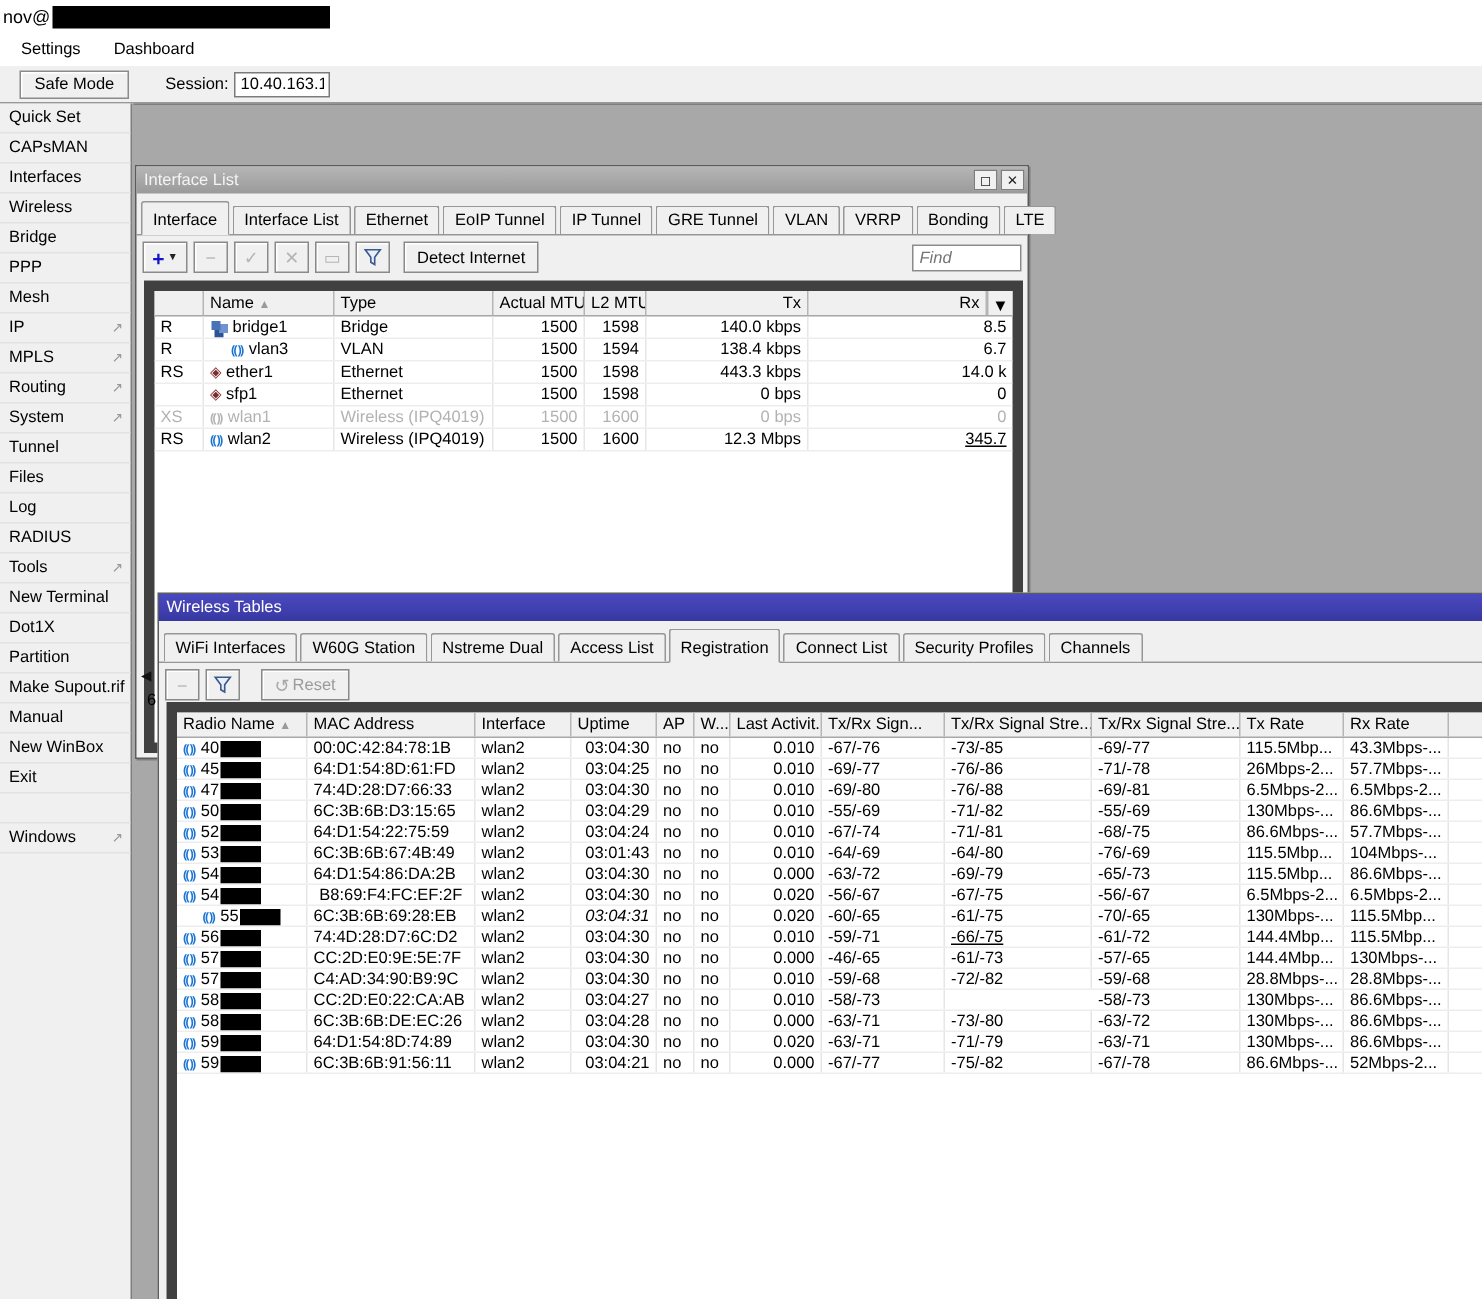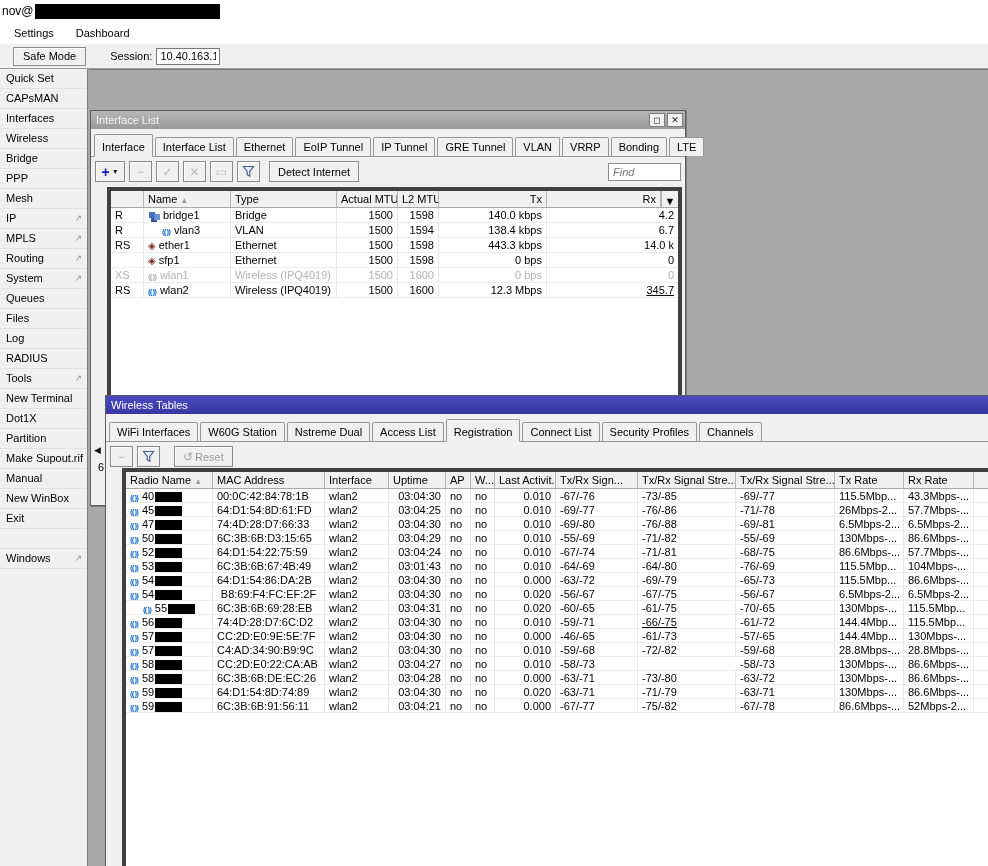--- a/index.html
+++ b/index.html
@@ -39,21 +39,21 @@
   .tbtn { height: 21px; min-width: 23px; border: 1px solid #8a8a8a; background: #f0f0f0; box-shadow: inset 1px 1px 0 #fff; display: flex; align-items: center; justify-content: center; gap: 2px; font-size: 12px; }
   .tbtn.dis { color: #b5b5b5; }
   .plus { color: #1414c8; font-weight: bold; font-size: 14px; line-height: 10px; }
   .caret { font-size: 7px; color: #222; }
   .push-btn { padding: 0 8px; font-size: 11px; }
   .reset-txt { color: #9b9b9b; }
   .reset-ico { color: #a8a8a8; font-size: 12px; }
   .find-box { margin-left: auto; width: 73px; height: 18px; border: 1px solid #8a8a8a; background: #fff; font-family: inherit; font-size: 11px; font-style: italic; color: #9a9a9a; padding: 1px 4px; }
 
   
-  .grid { position: absolute; left: 16px; right: 3px; bottom: 3px; background: #fff; border: 4px solid #404040; overflow: hidden; }
+  .grid { position: absolute; left: 5px; right: 3px; bottom: 3px; background: #fff; border: 7px solid #404040; overflow: hidden; }
   .ghead { display: flex; background: #f0f0f0; border-bottom: 1px solid #a8a8a8; height: 17px; }
   .ghead .c { border-right: 1px solid #b5b5b5; padding: 2px 4px 0 4px; white-space: nowrap; overflow: hidden; font-size: 11px; }
   .trow { display: flex; border-bottom: 1px solid #ededed; }
   .trow .c { border-right: 1px solid #e6e6e6; padding: 0 4px; white-space: nowrap; overflow: hidden; }
   .c.r { text-align: right; }
   .trow.disabled, .trow.disabled .c, .trow.disabled .ico { color: #b2b2b2 !important; }
   .sortmark { color: #9a9a9a; font-size: 8px; margin-left: 3px; }
   .hdr-drop { width: 17px; border-right: none !important; text-align: center; font-size: 7px; padding: 4px 0 0 0 !important; background: #f0f0f0; border-left: 1px solid #b5b5b5; }
   .if-rows .trow { height: 15px; line-height: 15px; }
   .reg-rows .trow { height: 14px; line-height: 14px; }
@@ -122,21 +122,21 @@
       </div>
       <div class="side-item">
         <span>Routing</span>
         <span class="side-arrow">↗</span>
       </div>
       <div class="side-item">
         <span>System</span>
         <span class="side-arrow">↗</span>
       </div>
       <div class="side-item">
-        <span>Queues</span>
+        <span>Tunnel</span>
       </div>
       <div class="side-item">
         <span>Files</span>
       </div>
       <div class="side-item">
         <span>Log</span>
       </div>
       <div class="side-item">
         <span>RADIUS</span>
       </div>
@@ -230,21 +230,21 @@
         <div class="c hdr-drop">▼</div>
       </div>
     <div class="if-rows" id="if-rows">
         <div class="trow">
           <div class="c" style="width: 33px;">R</div>
           <div class="c" style="width: 87px;"><span class="ico icon-bridge"></span><span>bridge1</span></div>
           <div class="c" style="width: 106px;">Bridge</div>
           <div class="c r" style="width: 61px;">1500</div>
           <div class="c r" style="width: 41px;">1598</div>
           <div class="c r" style="width: 108px;">140.0 kbps</div>
-          <div class="c r" style="flex: 1 1 0%; border-right: none;">4.2</div>
+          <div class="c r" style="flex: 1 1 0%; border-right: none;">8.5</div>
         </div>
         <div class="trow">
           <div class="c" style="width: 33px;">R</div>
           <div class="c" style="width: 87px; padding-left: 18px;"><span class="ico icon-wifi">(( ))</span><span>vlan3</span></div>
           <div class="c" style="width: 106px;">VLAN</div>
           <div class="c r" style="width: 61px;">1500</div>
           <div class="c r" style="width: 41px;">1594</div>
           <div class="c r" style="width: 108px;">138.4 kbps</div>
           <div class="c r" style="flex: 1 1 0%; border-right: none;">6.7</div>
         </div>
@@ -453,21 +453,21 @@
           <div class="c" style="width: 98px;">-67/-75</div>
           <div class="c" style="width: 99px;">-56/-67</div>
           <div class="c" style="width: 69px;">6.5Mbps-2...</div>
           <div class="c" style="width: 70px;">6.5Mbps-2...</div>
           <div class="c" style="flex: 1 1 0%; border-right: none;"></div>
         </div>
         <div class="trow">
           <div class="c" style="width: 87px; text-align: center;"><span class="ico icon-wifi">(( ))</span><span>55</span><span class="redact radio-redact"></span></div>
           <div class="c" style="width: 112px;">6C:3B:6B:69:28:EB</div>
           <div class="c" style="width: 64px;">wlan2</div>
-          <div class="c r" style="width: 57px;">03:04:31</div>
+          <div class="c r" style="width: 57px; font-style: italic;">03:04:31</div>
           <div class="c" style="width: 25px;">no</div>
           <div class="c" style="width: 24px;">no</div>
           <div class="c r" style="width: 61px;">0.020</div>
           <div class="c" style="width: 82px;">-60/-65</div>
           <div class="c" style="width: 98px;">-61/-75</div>
           <div class="c" style="width: 99px;">-70/-65</div>
           <div class="c" style="width: 69px;">130Mbps-...</div>
           <div class="c" style="width: 70px;">115.5Mbp...</div>
           <div class="c" style="flex: 1 1 0%; border-right: none;"></div>
         </div>

